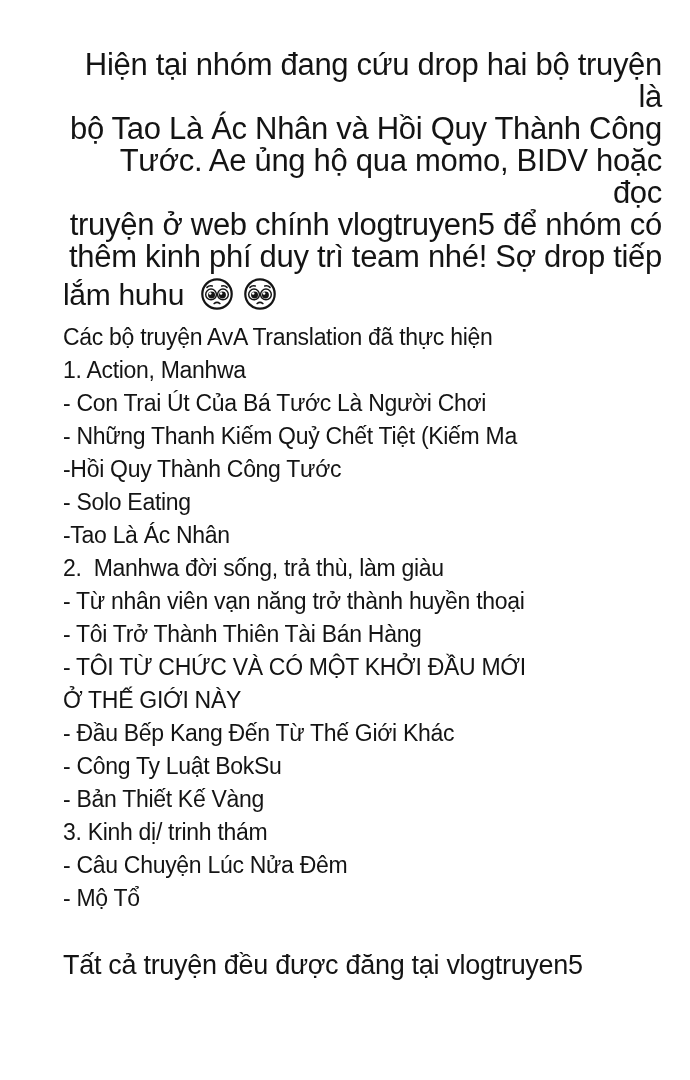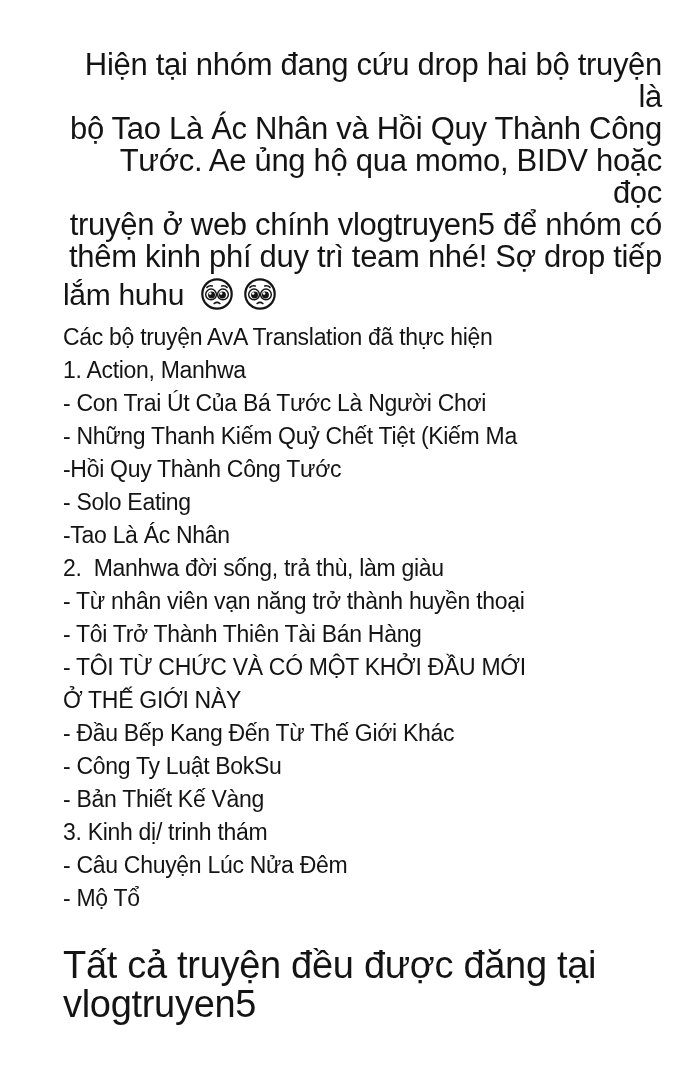--- a/index.html
+++ b/index.html
@@ -49,21 +49,21 @@
   .catalog { margin-top: 10px; }
   .catalog .heading,
   .catalog .text-line {
     font-size: 23px;
     line-height: 33px;
     white-space: pre-wrap;
     letter-spacing: -0.3px;
   }
   .footer { margin-top: 31px; }
   .footer .text-line {
-    font-size: 38px;
+    font-size: 27px;
     line-height: 39px;
     white-space: pre-wrap;
     letter-spacing: -0.3px;
   }
 </style>
 </head>
 <body>
 
 <div class="page">
 

